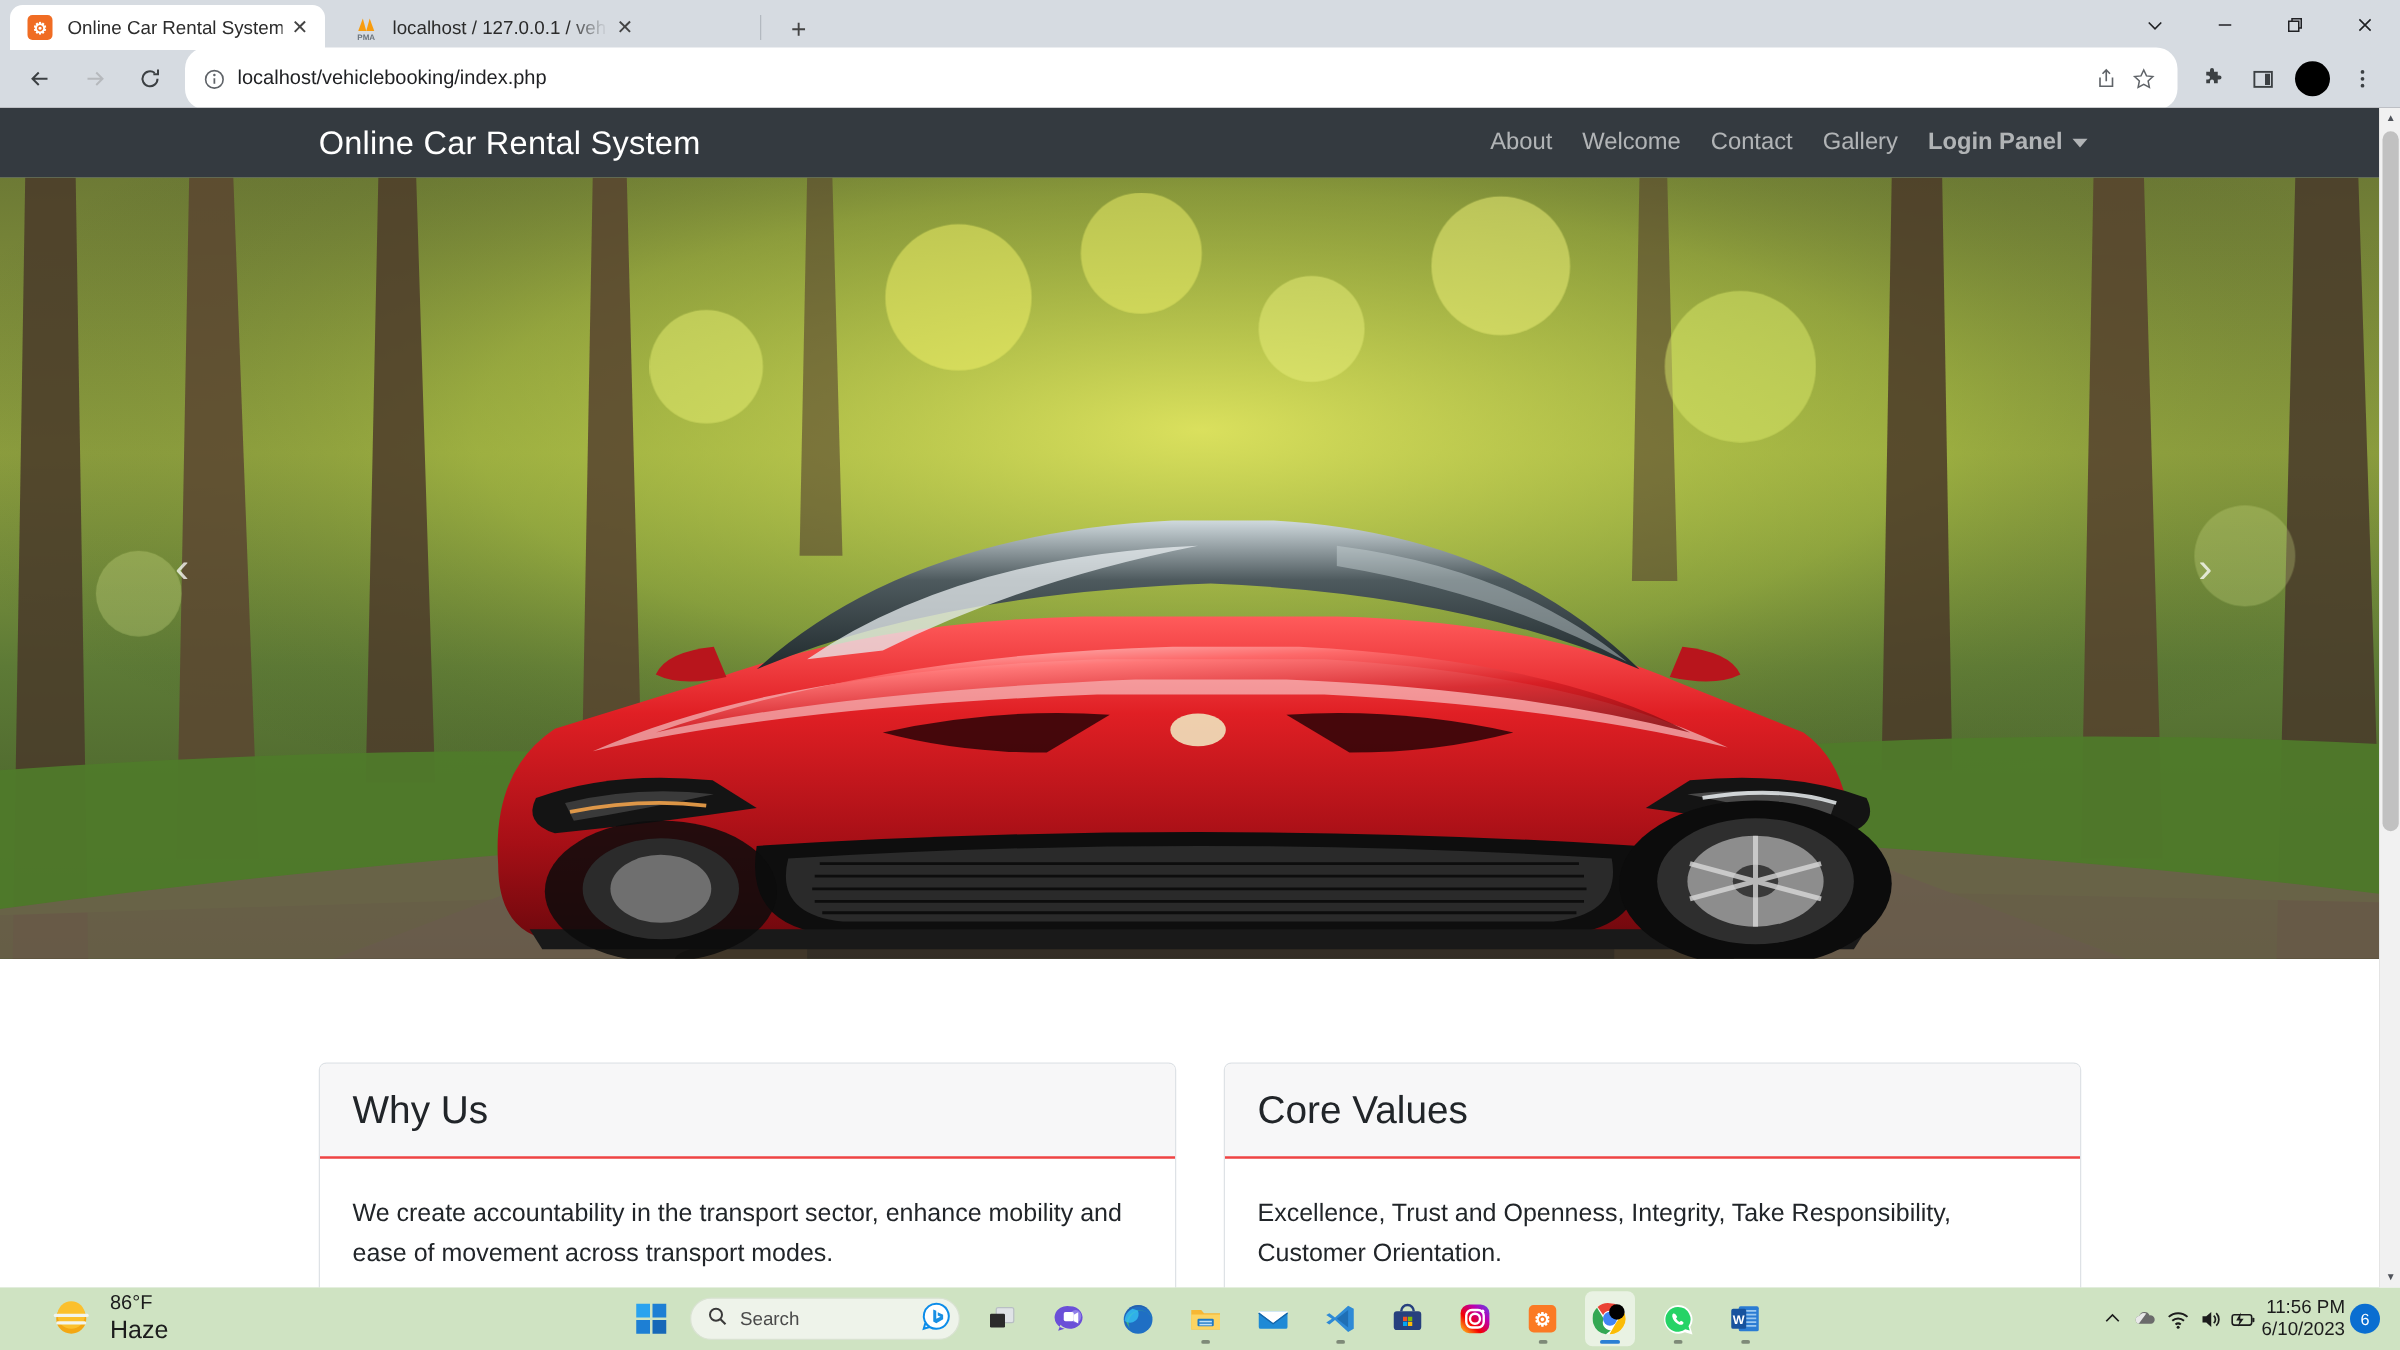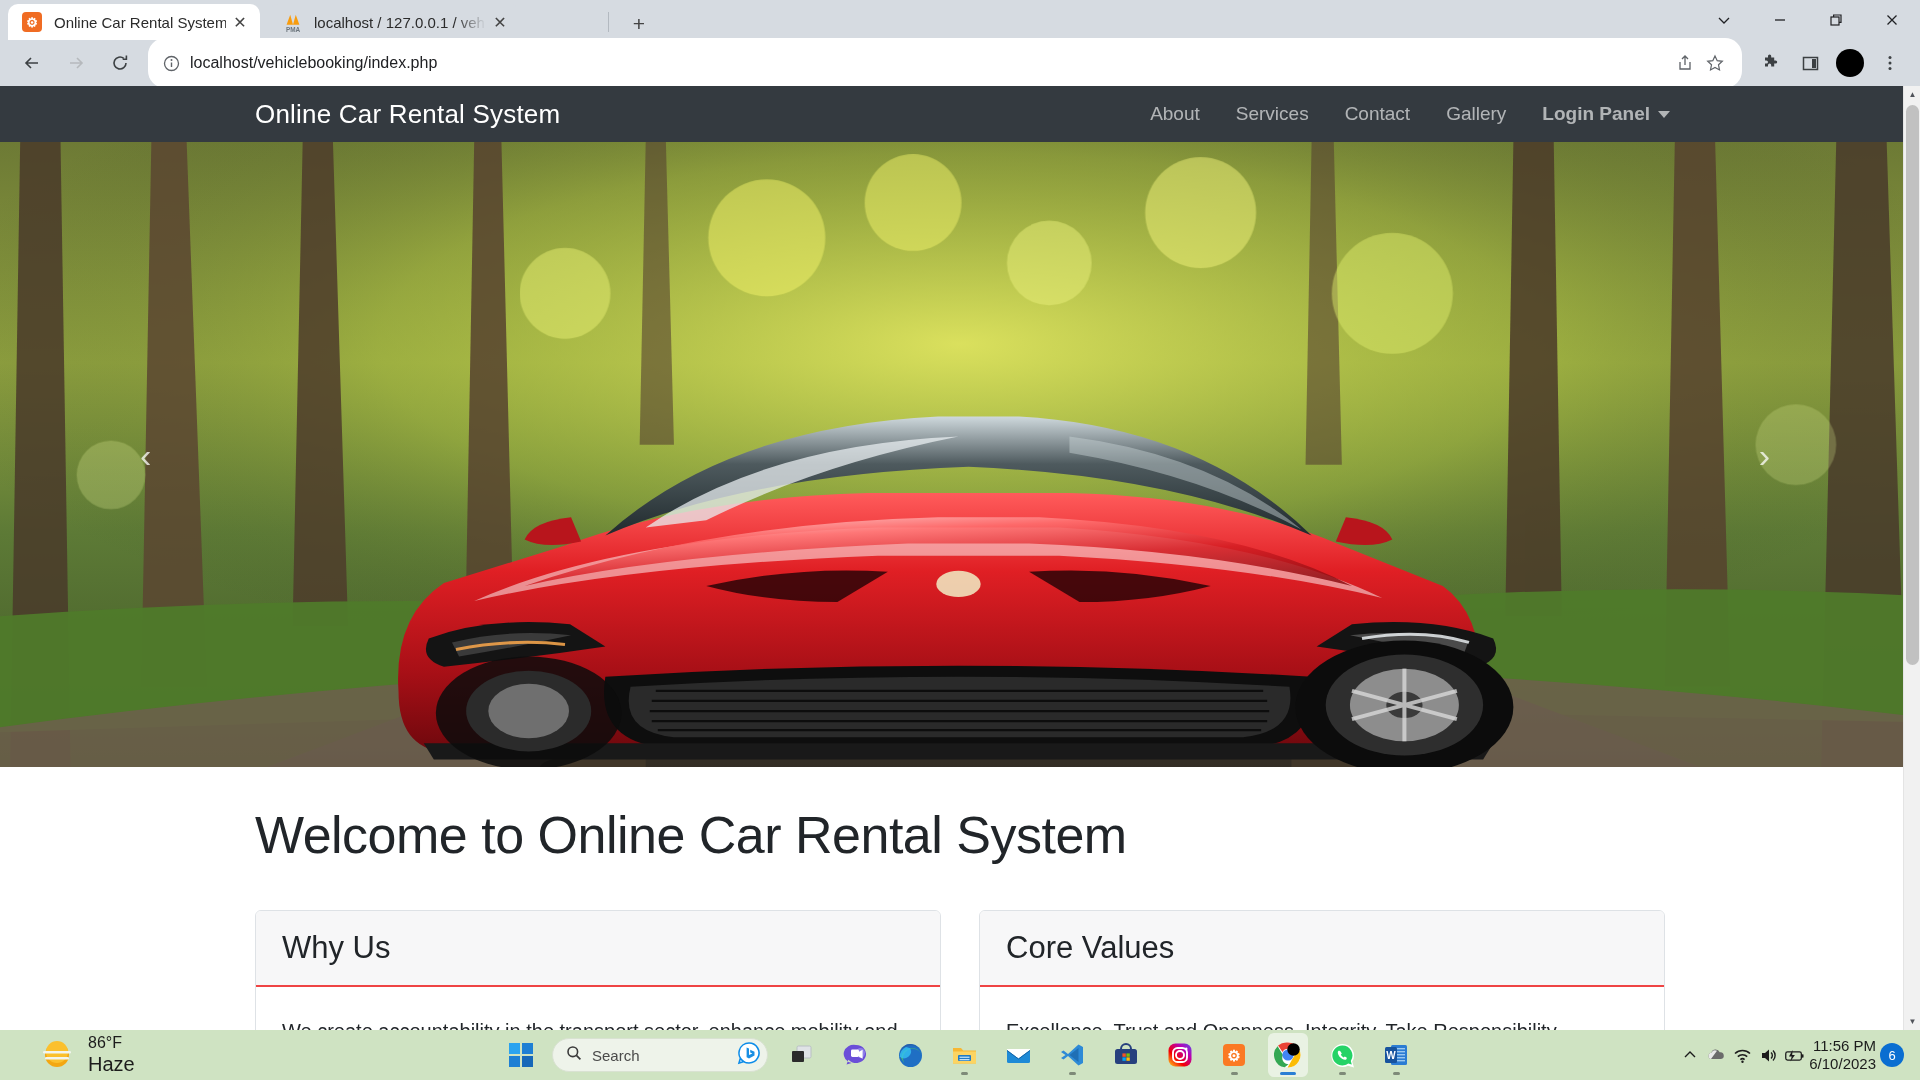--- a/index.html
+++ b/index.html
@@ -75,21 +75,21 @@
   #avatar { width:28px;height:28px;border-radius:50%;background:#000;margin:0 6px; }
 
   
   #viewport { position:absolute; left:0; top:86px; width:1920px; height:944px; background:#fff; overflow:hidden; }
 
   #navbar {
     height:56px; background:#343a40; display:flex; align-items:center;
     padding:0 0 0 255px; color:#fff;
   }
   #brand { font-size:26px; color:#fff; font-weight:400; letter-spacing:.2px; }
-  #navlinks { margin-left:auto; margin-right:238px; display:flex; align-items:center; gap:12px; }
+  #navlinks { margin-left:auto; margin-right:238px; display:flex; align-items:center; gap:0; }
   .navlink { color:rgba(255,255,255,.62); font-size:19px; padding:0 12px; white-space:nowrap; }
   .navlink.drop { display:flex; align-items:center; gap:8px;font-weight:bold; }
   .caret { width:0;height:0;border-left:6px solid transparent;border-right:6px solid transparent;border-top:7px solid rgba(255,255,255,.62); }
 
   
   #hero { height:625px; width:100%; position:relative; overflow:hidden; background:#2b3a1b; }
   .hero-bg { position:absolute; inset:0; }
   .hero-arrow { position:absolute; top:50%; transform:translateY(-50%); color:rgba(255,255,255,.75); font-size:34px; }
   #hero-prev { left:140px; }
   #hero-next { right:150px; }
@@ -259,21 +259,21 @@
       </svg>
     </div>
   </div>
 
   <div id="viewport">
 
     <div id="navbar">
       <div id="brand">Online Car Rental System</div>
       <div id="navlinks">
         <span class="navlink">About</span>
-        <span class="navlink">Services</span>
+        <span class="navlink">Welcome</span>
         <span class="navlink">Contact</span>
         <span class="navlink">Gallery</span>
         <span class="navlink drop">
           <span>Login Panel</span>
           <span class="caret"></span>
         </span>
       </div>
     </div>
 
     <div id="hero">
@@ -409,21 +409,20 @@
         </g>
 
         <rect width="1903" height="625" fill="none"></rect>
       </svg>
 
       <div class="hero-arrow" id="hero-prev">‹</div>
       <div class="hero-arrow" id="hero-next">›</div>
     </div>
 
     <div id="content">
-      <h1 id="welcome">Welcome to Online Car Rental System</h1>
 
       <div id="cards">
         <div class="card">
           <div class="card-head">
             <div class="card-title">Why Us</div>
           </div>
           <div class="card-body">We create accountability in the transport sector, enhance mobility and ease of movement across transport modes.</div>
         </div>
 
         <div class="card">

